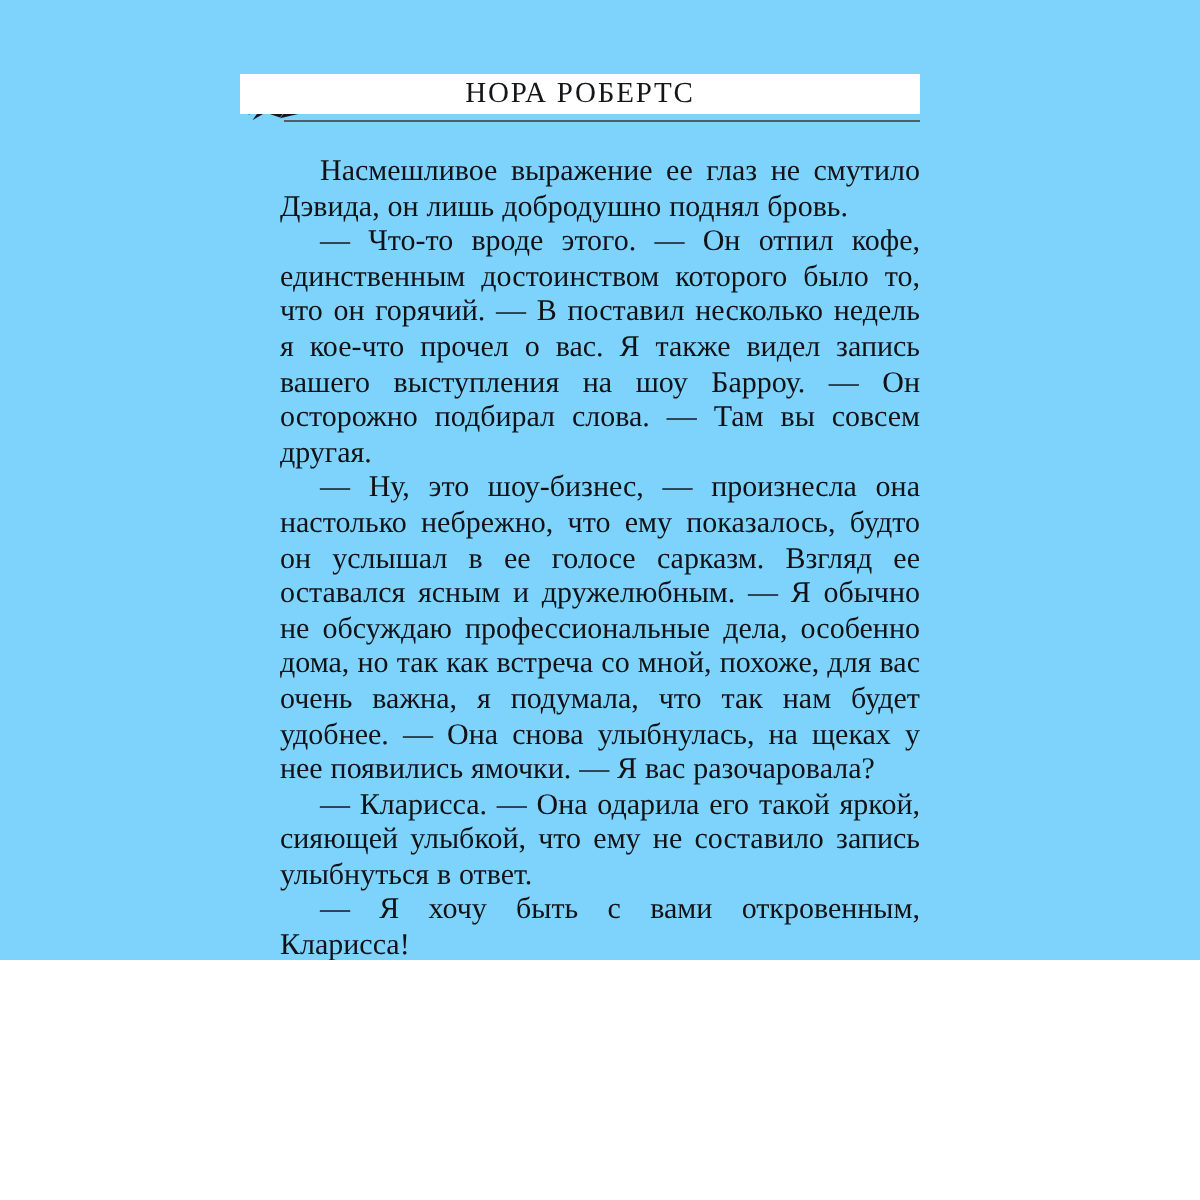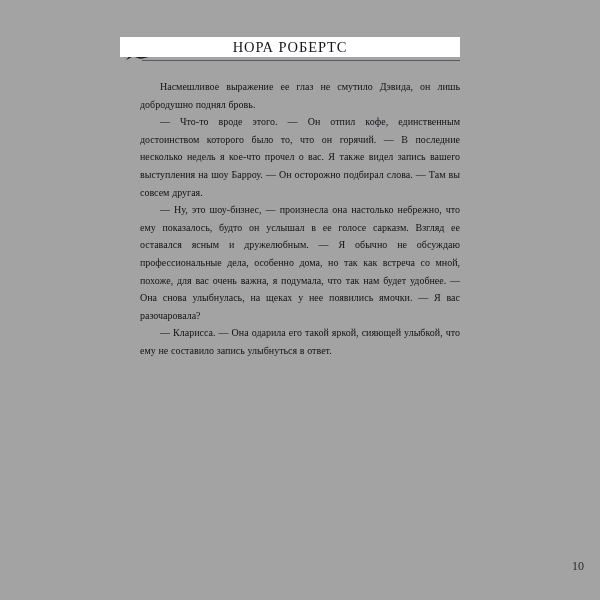--- a/index.html
+++ b/index.html
@@ -3,22 +3,22 @@
 <meta charset="utf-8">
 <style>
   html, body {
     margin: 0;
     padding: 0;
     background: #ffffff;
   }
   .page {
     position: relative;
     width: 600px;
-    height: 600px;
-    background: #a3a3a3;
+    height: 480px;
+    background: #7dd3fc;
     overflow: hidden;
     font-family: "Liberation Serif", "DejaVu Serif", serif;
     color: #111111;
   }
 
   
   .header {
     position: absolute;
     left: 120px;
     top: 38px;
@@ -61,21 +61,21 @@
     position: absolute;
     left: 140px;
     top: 78px;
     width: 320px;
   }
   .para {
     margin: 0;
     text-indent: 20px;
     text-align: justify;
     text-align-last: left;
-    font-size: 10px;
+    font-size: 15px;
     line-height: 17.6px;
     color: #121216;
     hyphens: manual;
     word-spacing: 0.2px;
   }
 
   
   .folio {
     position: absolute;
     left: 0;
@@ -101,20 +101,21 @@
           <path d="M20.3 3.4 L12.2 6.3 L16.6 9.2 L12.0 12.0 L20.0 14.8 L24.3 9.2 Z"></path>
           <path d="M12.6 6.0 L6.2 2.3 L9.4 6.6 L4.0 5.0 L8.6 8.2 L3.2 9.2 L8.6 10.2 L4.0 13.4 L9.4 11.8 L6.2 16.1 L12.6 12.4 L16.2 9.2 Z"></path>
         </g>
       </svg>
     </span>
     <div class="header-title">НОРА РОБЕРТС</div>
   </div>
 
   <div class="body-text">
     <p class="para">Насмешливое выражение ее глаз не смутило Дэвида, он лишь добродушно поднял бровь.</p>
-    <p class="para">— Что-то вроде этого. — Он отпил кофе, единственным достоинством которого было то, что он горячий. — В последние несколько недель я кое-что прочел о вас. Я также видел запись вашего выступления на шоу Барроу. — Он осторожно подбирал слова. — Там вы совсем другая.</p>
+    <p class="para">— Что-то вроде этого. — Он отпил кофе, единственным достоинством которого было то, что он горячий. — В поставил несколько недель я кое-что прочел о вас. Я также видел запись вашего выступления на шоу Барроу. — Он осторожно подбирал слова. — Там вы совсем другая.</p>
     <p class="para">— Ну, это шоу-бизнес, — произнесла она настолько небрежно, что ему показалось, будто он услышал в ее голосе сарказм. Взгляд ее оставался ясным и дружелюбным. — Я обычно не обсуждаю профессиональные дела, особенно дома, но так как встреча со мной, похоже, для вас очень важна, я подумала, что так нам будет удобнее. — Она снова улыбнулась, на щеках у нее появились ямочки. — Я вас разочаровала?</p>
     <p class="para">— Кларисса. — Она одарила его такой яркой, сияющей улыбкой, что ему не составило запись улыбнуться в ответ.</p>
+    <p class="para">— Я хочу быть с вами откровенным, Кларисса!</p>
   </div>
 
   <div class="folio">10</div>
 
 </div>
 
 </body></html>

